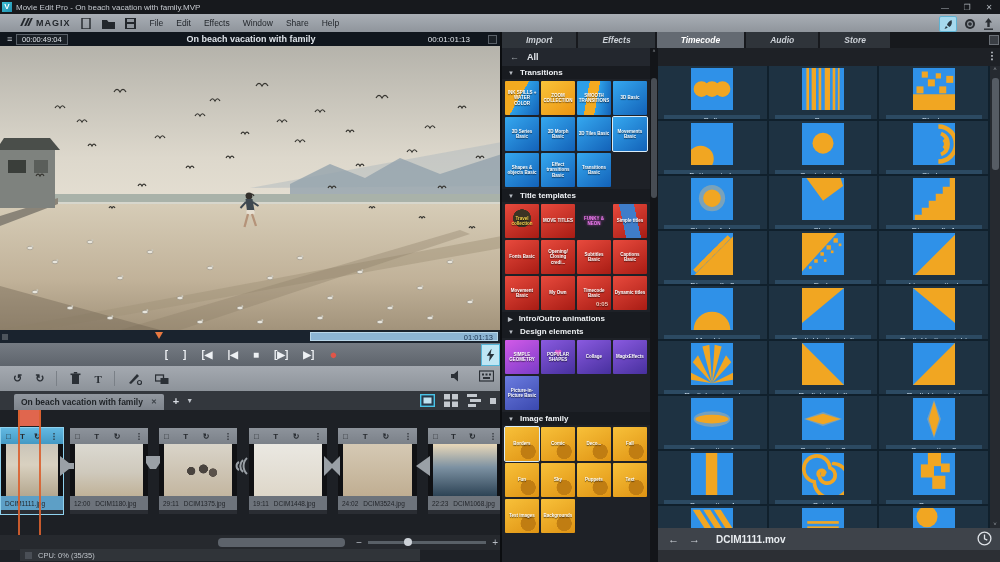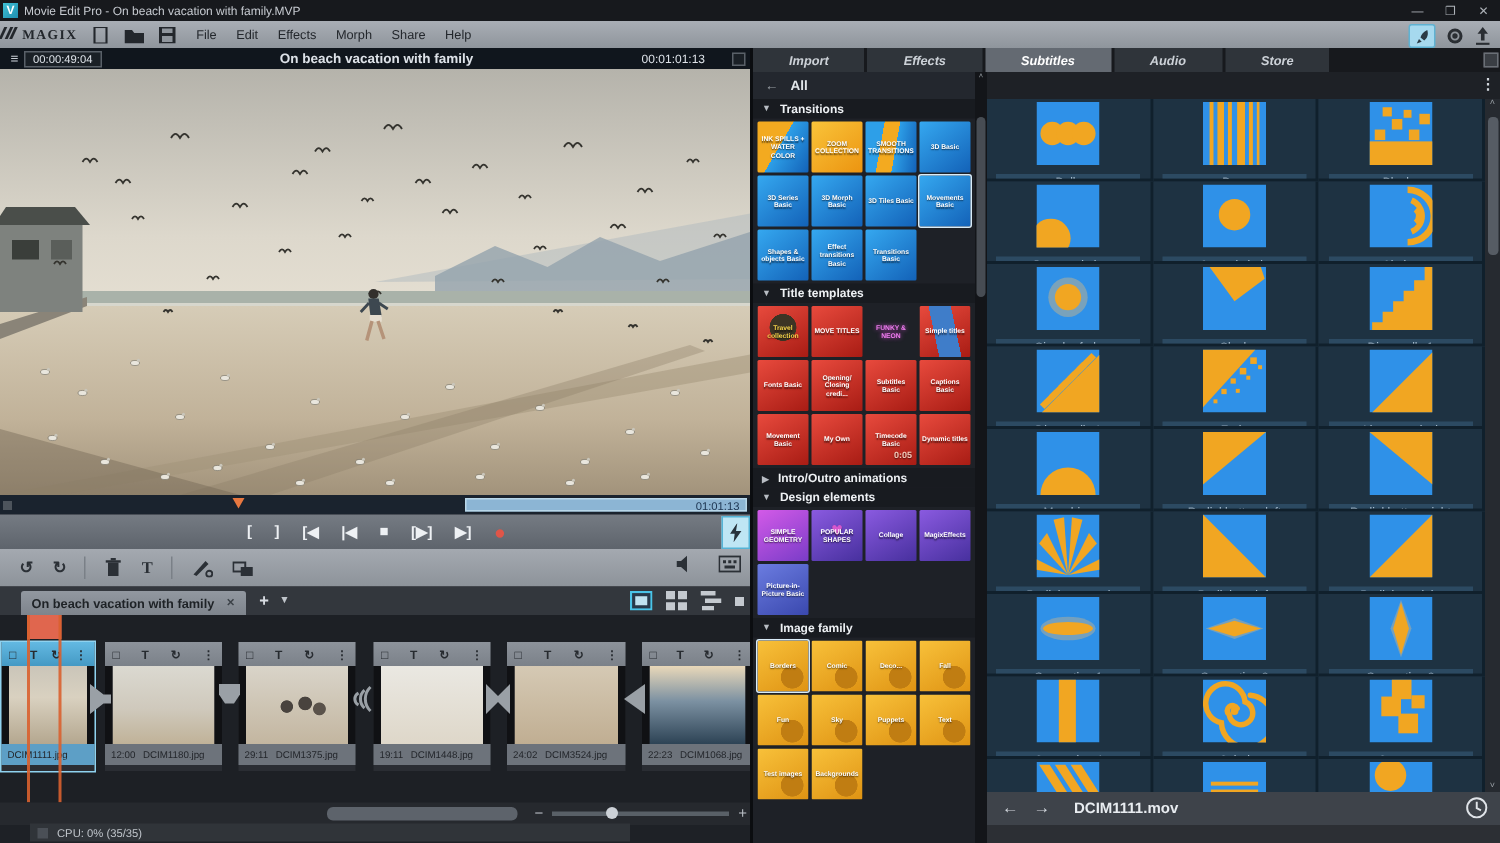--- a/index.html
+++ b/index.html
@@ -9,21 +9,21 @@
   .flex{display:flex;align-items:center;}
 
   
   #titlebar{left:0;top:0;width:1000px;height:14px;background:#17191d;color:#c6cad0;font-size:8px;}
   #vlogo{width:10px;height:10px;margin:0 4px 0 2px;background:linear-gradient(135deg,#3fc0d4,#1f8fb0);
          color:#fff;font-weight:bold;font-size:8px;text-align:center;line-height:10px;}
   .winbtn{width:22px;text-align:center;color:#aeb3b9;font-size:8px;}
 
   
   #menubar{left:0;top:14px;width:1000px;height:18px;background:linear-gradient(#a9aeb5,#8f959c);color:#23272c;}
-  #brand{font-weight:800;font-size:9px;letter-spacing:1px;margin-left:1px;color:#23272c;font-family:Liberation Serif, serif;}
+  #brand{font-weight:800;font-size:9px;letter-spacing:1px;margin-left:22px;color:#23272c;}
   .slash{display:inline-block;width:2px;height:8px;background:#23272c;transform:skewX(-25deg);margin-right:1.5px;}
   .mb-icon{width:13px;height:11px;margin-left:9px;}
   .menu-item{font-size:8.5px;margin-left:13px;cursor:default;}
   #mb-right{position:absolute;right:6px;top:2px;display:flex;align-items:center;gap:7px;}
   #rocket-btn{width:16px;height:14px;background:#a6d9ee;border:1px solid #5fb2d2;border-radius:2px;display:flex;align-items:center;justify-content:center;}
 
   
   #pv-header{left:0;top:32px;width:502px;height:14px;background:#10161d;color:#dde2e8;font-size:8px;}
   #tc-box{border:1px solid #596068;background:#1a2026;padding:0 5px;height:9px;line-height:9px;margin-left:16px;font-size:7.5px;}
   #pv-title{position:absolute;left:0;width:100%;text-align:center;font-size:9px;font-weight:bold;pointer-events:none;}
@@ -155,21 +155,21 @@
       </svg>
     <svg class="mb-icon" viewBox="0 0 13 11">
         <rect x="1" y="0" width="11" height="11" fill="#23272c"></rect>
         <rect x="3" y="1" width="7" height="3" fill="#8f959c"></rect>
         <rect x="3" y="6" width="7" height="4" fill="#8f959c"></rect>
       </svg>
     <span id="menu-items" class="flex">
         <span class="menu-item">File</span>
         <span class="menu-item">Edit</span>
         <span class="menu-item">Effects</span>
-        <span class="menu-item">Morph</span>
+        <span class="menu-item">Window</span>
         <span class="menu-item">Share</span>
         <span class="menu-item">Help</span>
       </span>
     <div id="mb-right">
       <span id="rocket-btn">
         <svg width="11" height="11" viewBox="0 0 11 11">
             <path d="M8.5 1 C6 2 4.5 4 4 6 L6.5 8 C8.5 6.5 9.5 4 8.5 1 Z M3 7 L1.5 10 L4.8 8.8 Z" fill="#2b3a44"></path>
           </svg>
       </span>
       <svg width="12" height="12" viewBox="0 0 12 12">
@@ -508,21 +508,21 @@
   <div id="statusbar" class="abs flex">
     <span id="status-ic"></span>
     <span>CPU: 0% (35/35)</span>
   </div>
 
   <div id="divider" class="abs"></div>
 
   <div id="tabrow" class="abs">
       <div class="rtab">Import</div>
       <div class="rtab">Effects</div>
-      <div class="rtab sel">Subtitles</div>
+      <div class="rtab sel">Timecode</div>
       <div class="rtab">Audio</div>
       <div class="rtab">Store</div>
     </div>
   <span id="dock-ic" class="abs" style="left:989px;top:35px"></span>
 
   <div id="sidebar" class="abs">
     <div id="filterbar">
       <span style="margin:0 8px;color:#9aa0a6">←</span>
       <span style="font-weight:bold">All</span>
 

